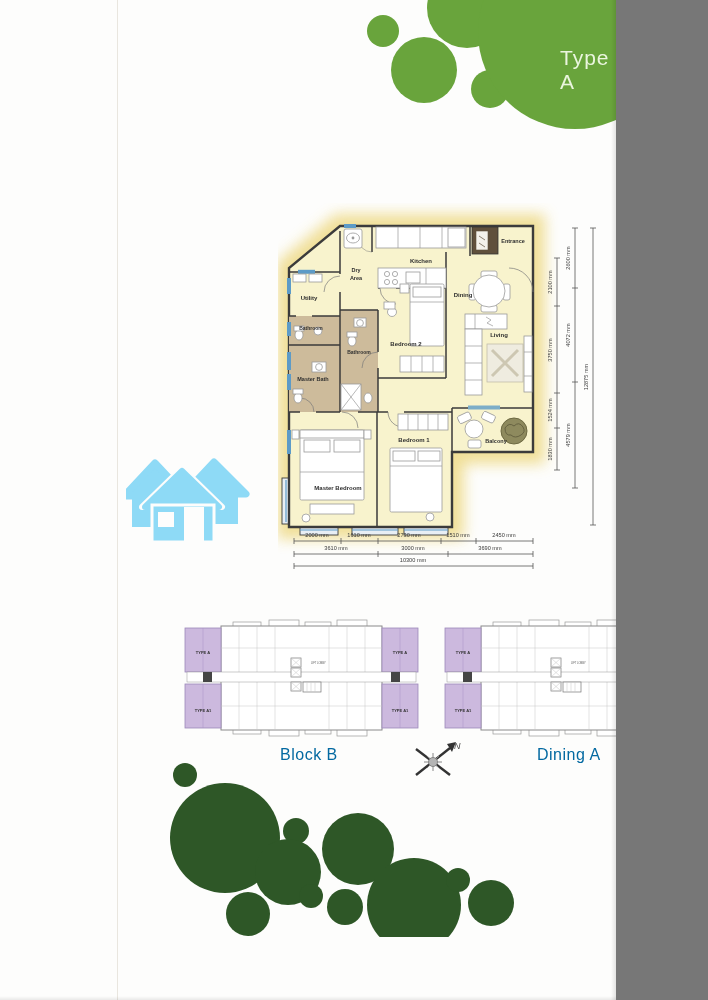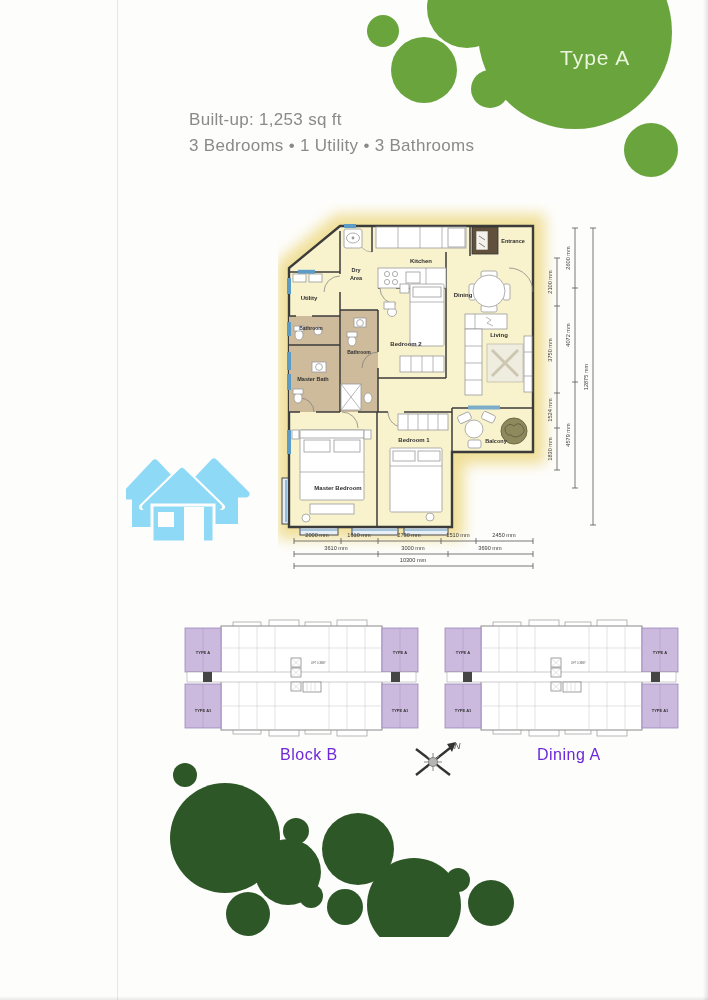--- a/index.html
+++ b/index.html
@@ -1,26 +1,26 @@
 <!DOCTYPE html>
 <html style="--brand-green: #69a43c; --dark-green: #2e5727; --logo-blue: #8edaf6; --plan-floor: #f8f3cd; --bath-floor: #cdbb9b; --unit-purple: #ccb9de; --wall: #3b3b3b; --text-gray: #8a8a8a;"><head>
 <meta charset="utf-8">
 <style>
   html,body{margin:0;padding:0;background:#777;}
-  .page{position:relative;width:708px;height:1000px;background:#fdfdfc;overflow:hidden;
+  .page{position:relative;width:616px;height:1000px;background:#fdfdfc;overflow:hidden;
         font-family:"Liberation Sans",sans-serif;}
   .abs{position:absolute;}
   .crease{left:117px;top:0;width:1px;height:1000px;background:#e9e6df;}
   .edge-right{right:0;top:0;width:5px;height:1000px;background:linear-gradient(to right,rgba(0,0,0,0),rgba(0,0,0,0.10));}
   .edge-bottom{left:0;bottom:0;width:708px;height:4px;background:linear-gradient(to bottom,rgba(0,0,0,0),rgba(0,0,0,0.08));}
   .type-label{left:560px;top:46px;font-size:21px;letter-spacing:1px;color:#eaf5de;font-weight:400;}
   .specs{left:189px;top:110px;color:var(--text-gray,#8a8a8a);}
   .specs .l1{font-size:17px;letter-spacing:.3px;}
   .specs .l2{font-size:17px;letter-spacing:.3px;margin-top:6px;}
-  .block-label{font-size:16px;color:#6d28d9;letter-spacing:.5px;}
+  .block-label{font-size:16px;color:#0369a1;letter-spacing:.5px;}
   .green-top circle{fill:var(--brand-green,#69a43c);}
   .green-bottom circle{fill:var(--dark-green,#2e5727);}
   .logo-blue{fill:var(--logo-blue,#8edaf6);}
   svg text{font-family:"Liberation Sans",sans-serif;}
   .roomlbl{fill:#2f2f2f;font-weight:700;}
   .dimlbl{fill:#3a3a3a;font-size:5.6px;}
   .dimline{stroke:#555;stroke-width:.8;fill:none;}
   .wall{stroke:var(--wall,#3b3b3b);fill:none;}
   .furn{fill:#ffffff;stroke:#9a9a9a;stroke-width:.8;}
   .furnln{stroke:#9a9a9a;stroke-width:.7;fill:none;}
@@ -43,24 +43,20 @@
     <circle cx="383" cy="31" r="16"></circle>
     <circle cx="424" cy="70" r="33"></circle>
     <circle cx="467" cy="8" r="40"></circle>
     <circle cx="490" cy="89" r="19"></circle>
     <circle cx="575" cy="32" r="97"></circle>
     <circle cx="642" cy="-2" r="13"></circle>
     <circle cx="651" cy="150" r="27"></circle>
   </svg>
   <div class="abs type-label">Type A</div>
 
-  <div class="abs specs">
-    <div class="l1">Built-up: 1,253 sq ft</div>
-    <div class="l2">3 Bedrooms • 1 Utility • 3 Bathrooms</div>
-  </div>
 
   <svg class="abs" style="left:126px;top:452px;width:128px;height:95px" viewBox="0 0 128 95">
     <g>
       <path class="logo-blue" d="M-2,44 L29,11 L60,44 Z" stroke="#8edaf6" stroke-width="7" stroke-linejoin="round"></path>
       <rect class="logo-blue" x="6" y="42" width="46" height="33"></rect>
     </g>
     <g>
       <path class="logo-blue" d="M58,42 L88,10 L120,42 Z" stroke="#8edaf6" stroke-width="7" stroke-linejoin="round"></path>
       <rect class="logo-blue" x="66" y="40" width="46" height="32"></rect>
     </g>

